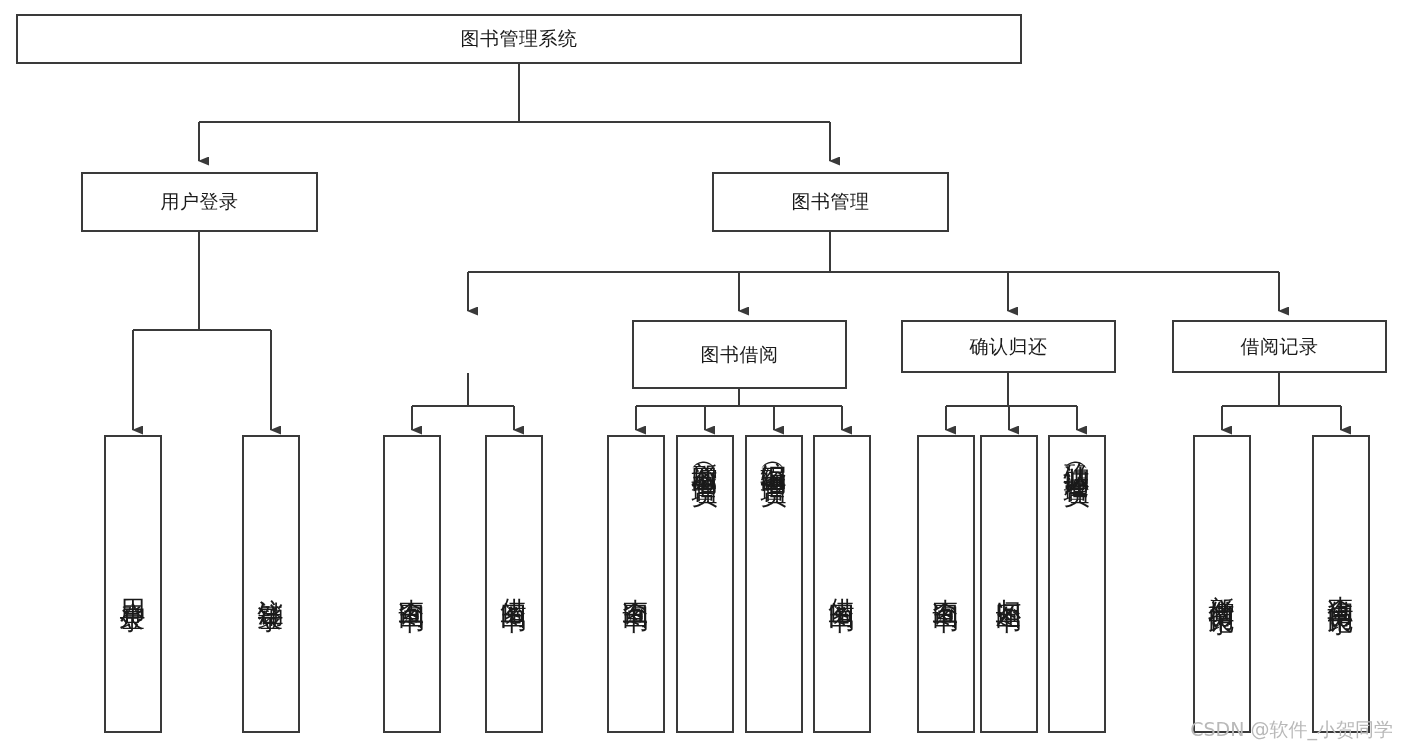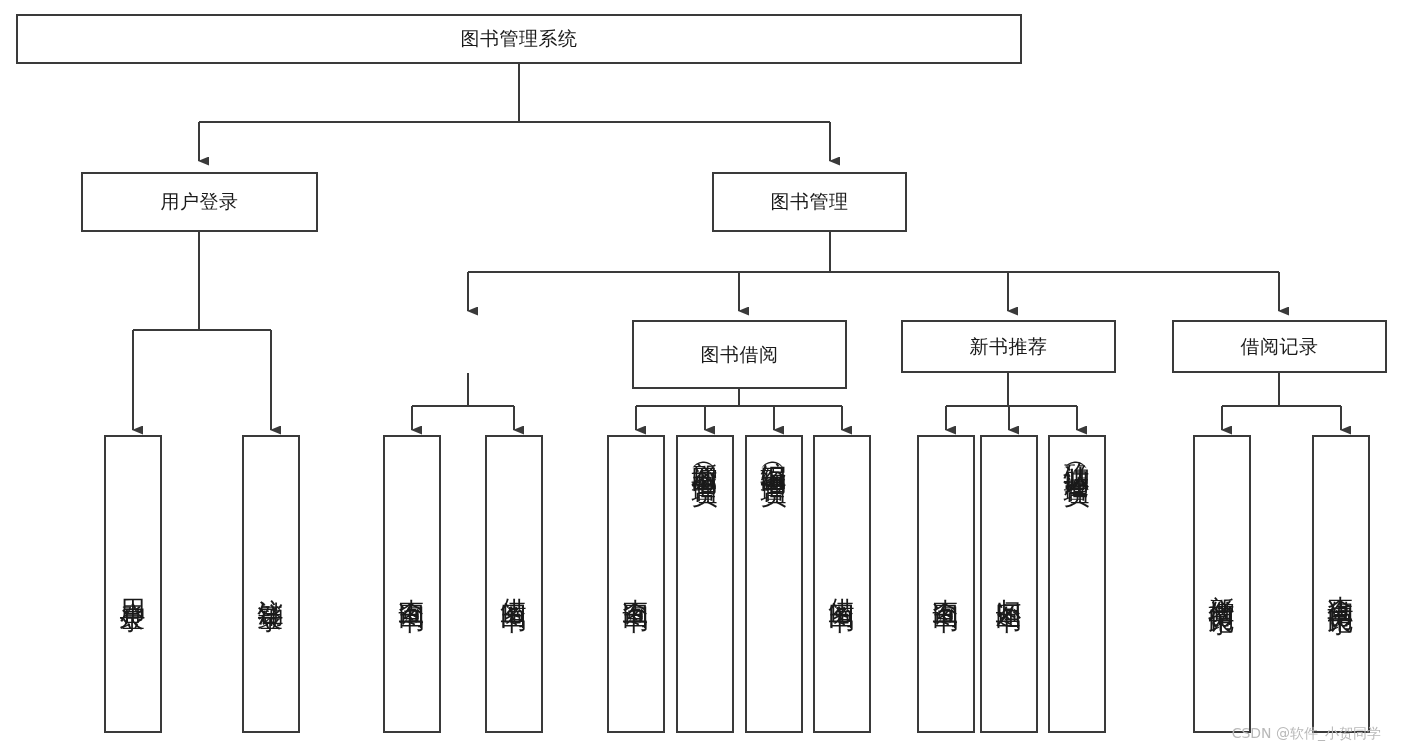--- a/index.html
+++ b/index.html
@@ -56,23 +56,23 @@
     letter-spacing: 3px;
     line-height: 1;
     white-space: nowrap;
   }
   .node-box.vertical.centered {
     align-items: center;
     padding-top: 0;
   }
   .watermark {
     position: absolute;
-    right: 24px;
+    right: 12px;
     bottom: 4px;
-    font-size: 14px;
+    font-size: 19px;
     color: #b9b9b9;
     white-space: nowrap;
     user-select: none;
   }
 </style>
 </head>
 <body>
 
 <div id="diagram-root">
 
@@ -129,29 +129,29 @@
     </g>
   </svg>
 
   <div class="node-box" style="left:16px; top:14px; width:1006px; height:50px;">
     <span class="node-label">图书管理系统</span>
   </div>
 
   <div class="node-box" style="left:81px; top:172px; width:237px; height:60px;">
     <span class="node-label">用户登录</span>
   </div>
-  <div class="node-box" style="left:712px; top:172px; width:195px; height:60px;">
+  <div class="node-box" style="left:712px; top:172px; width:237px; height:60px;">
     <span class="node-label">图书管理</span>
   </div>
 
   <div class="node-box" style="left:632px; top:320px; width:215px; height:69px;">
     <span class="node-label">图书借阅</span>
   </div>
   <div class="node-box" style="left:901px; top:320px; width:215px; height:53px;">
-    <span class="node-label">新书推荐</span>
+    <span class="node-label">确认归还</span>
   </div>
   <div class="node-box" style="left:1172px; top:320px; width:215px; height:53px;justify-content:center;">
     <span class="node-label">借阅记录</span>
   </div>
 
   <div class="node-box vertical centered" style="left:104px; top:435px; width:58px; height:298px;">
     <span class="node-label">用户登录</span>
   </div>
   <div class="node-box vertical centered" style="left:242px; top:435px; width:58px; height:298px;">
     <span class="node-label">注销登录</span>

